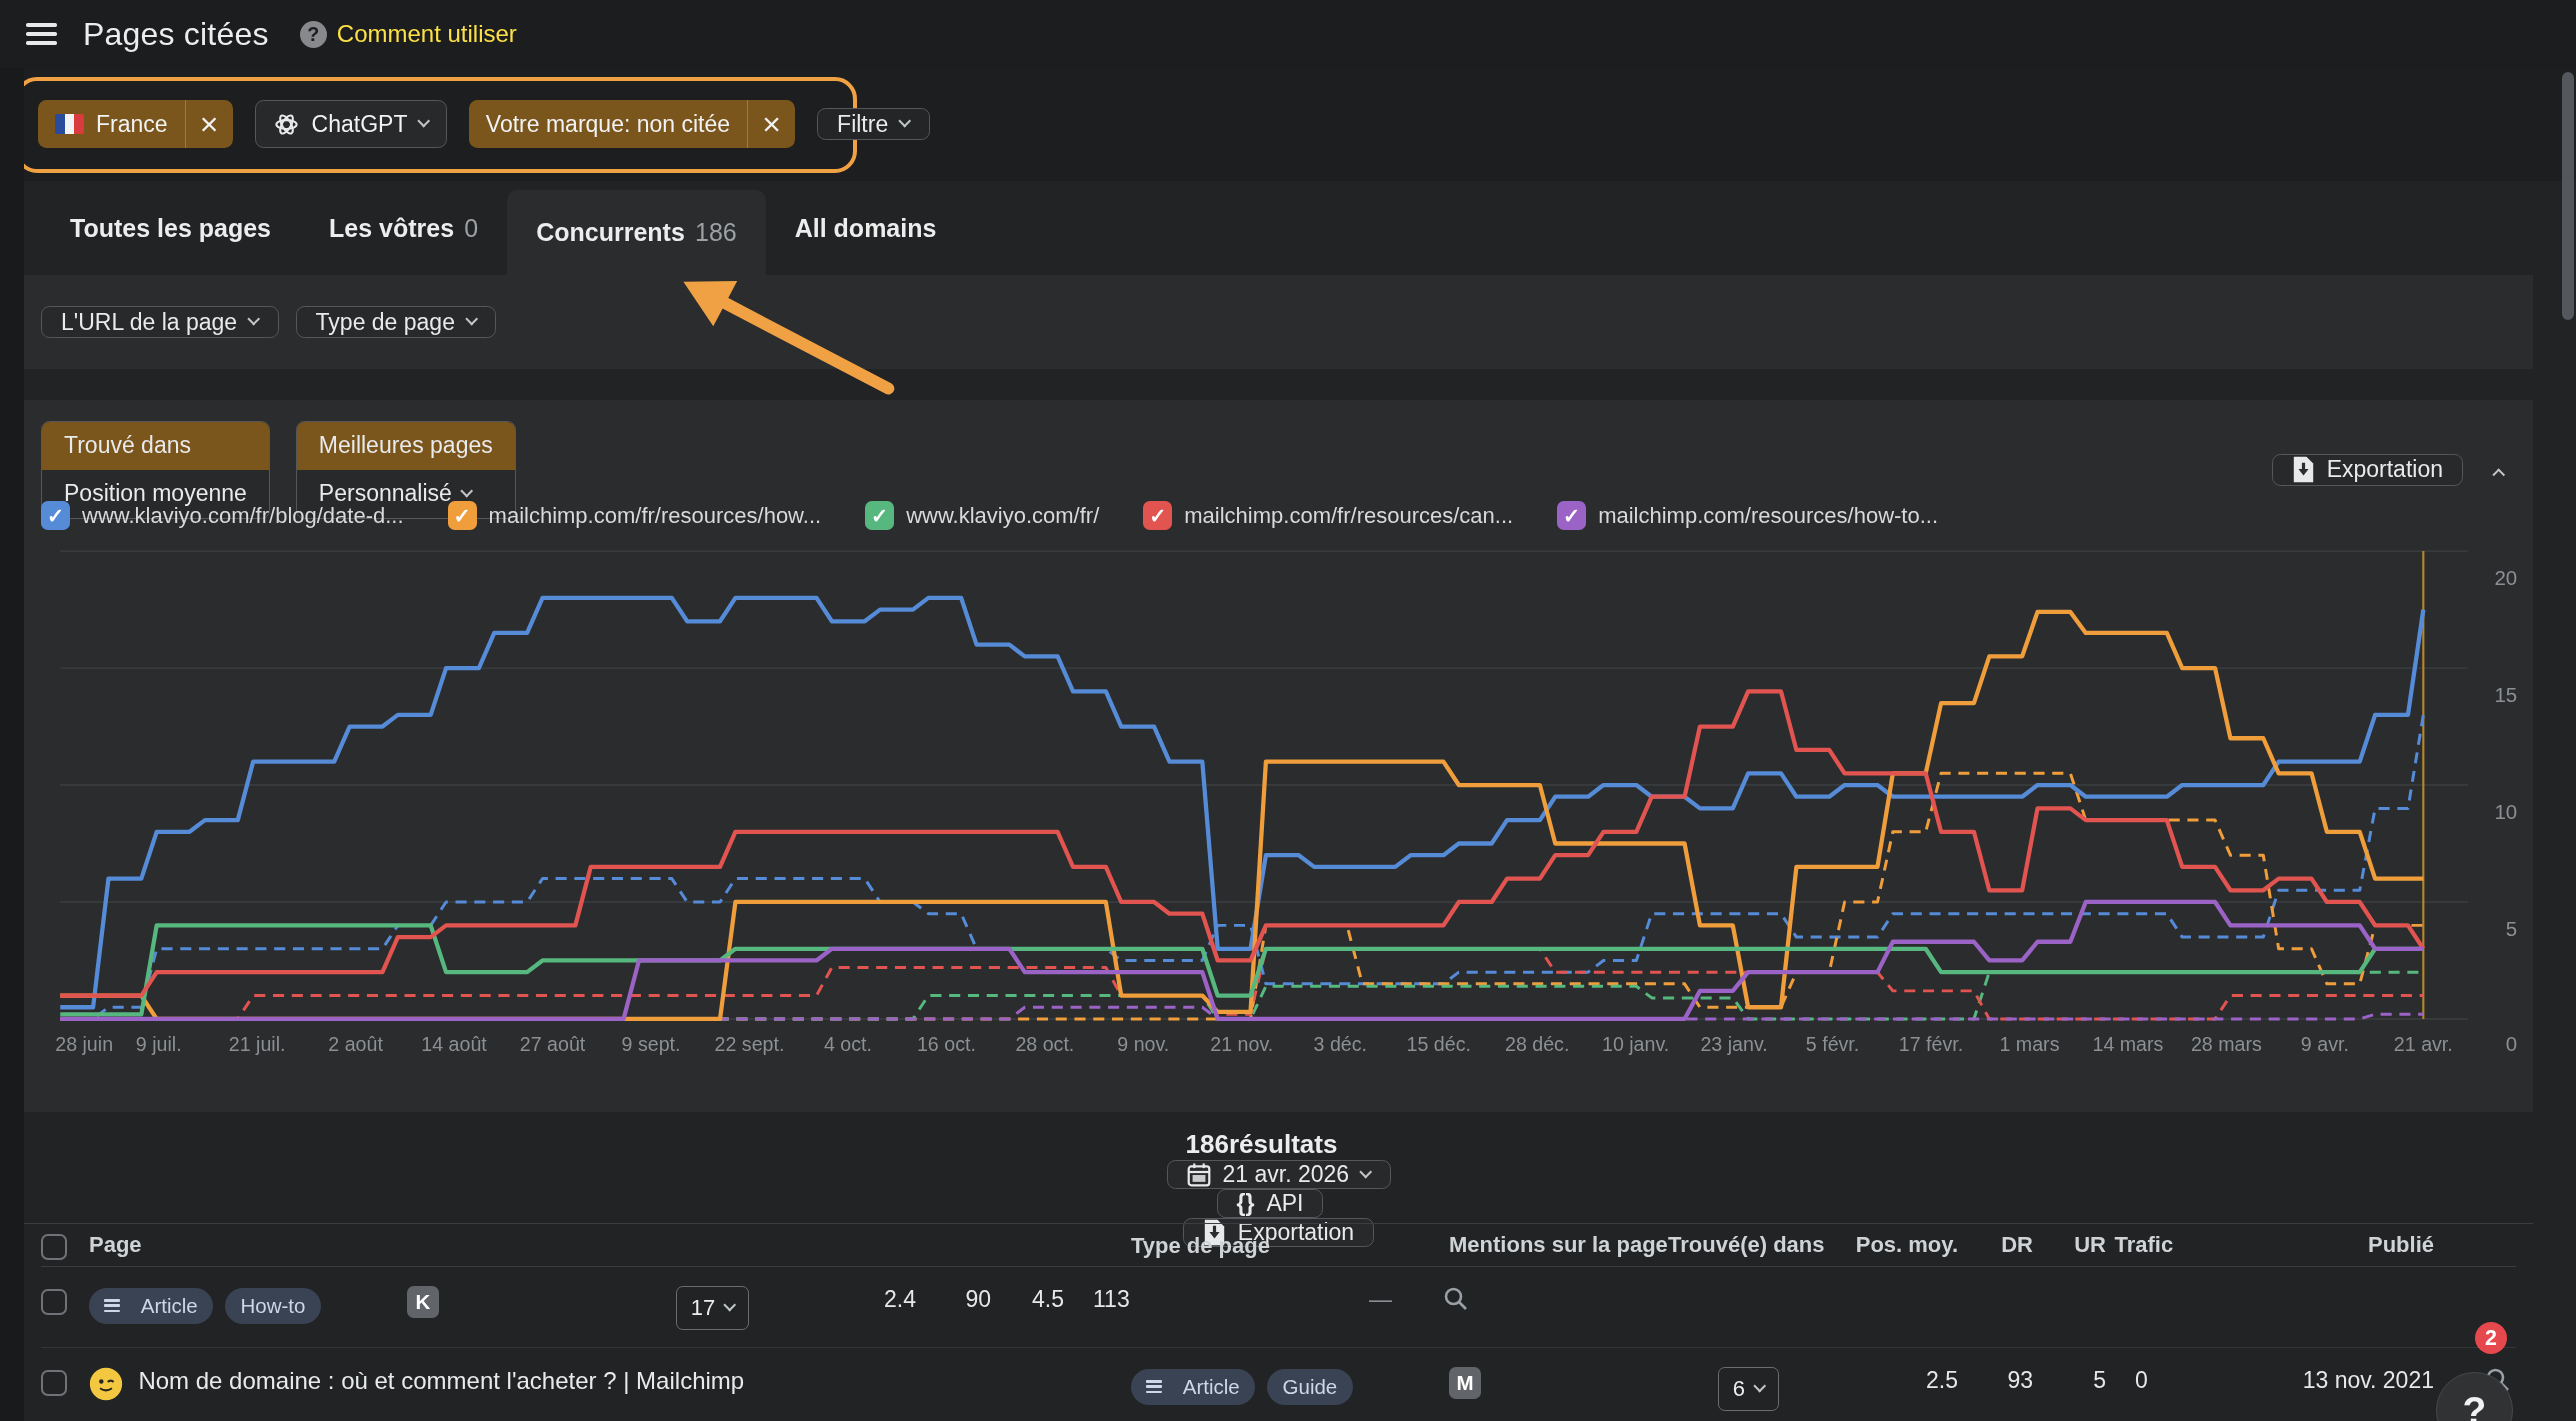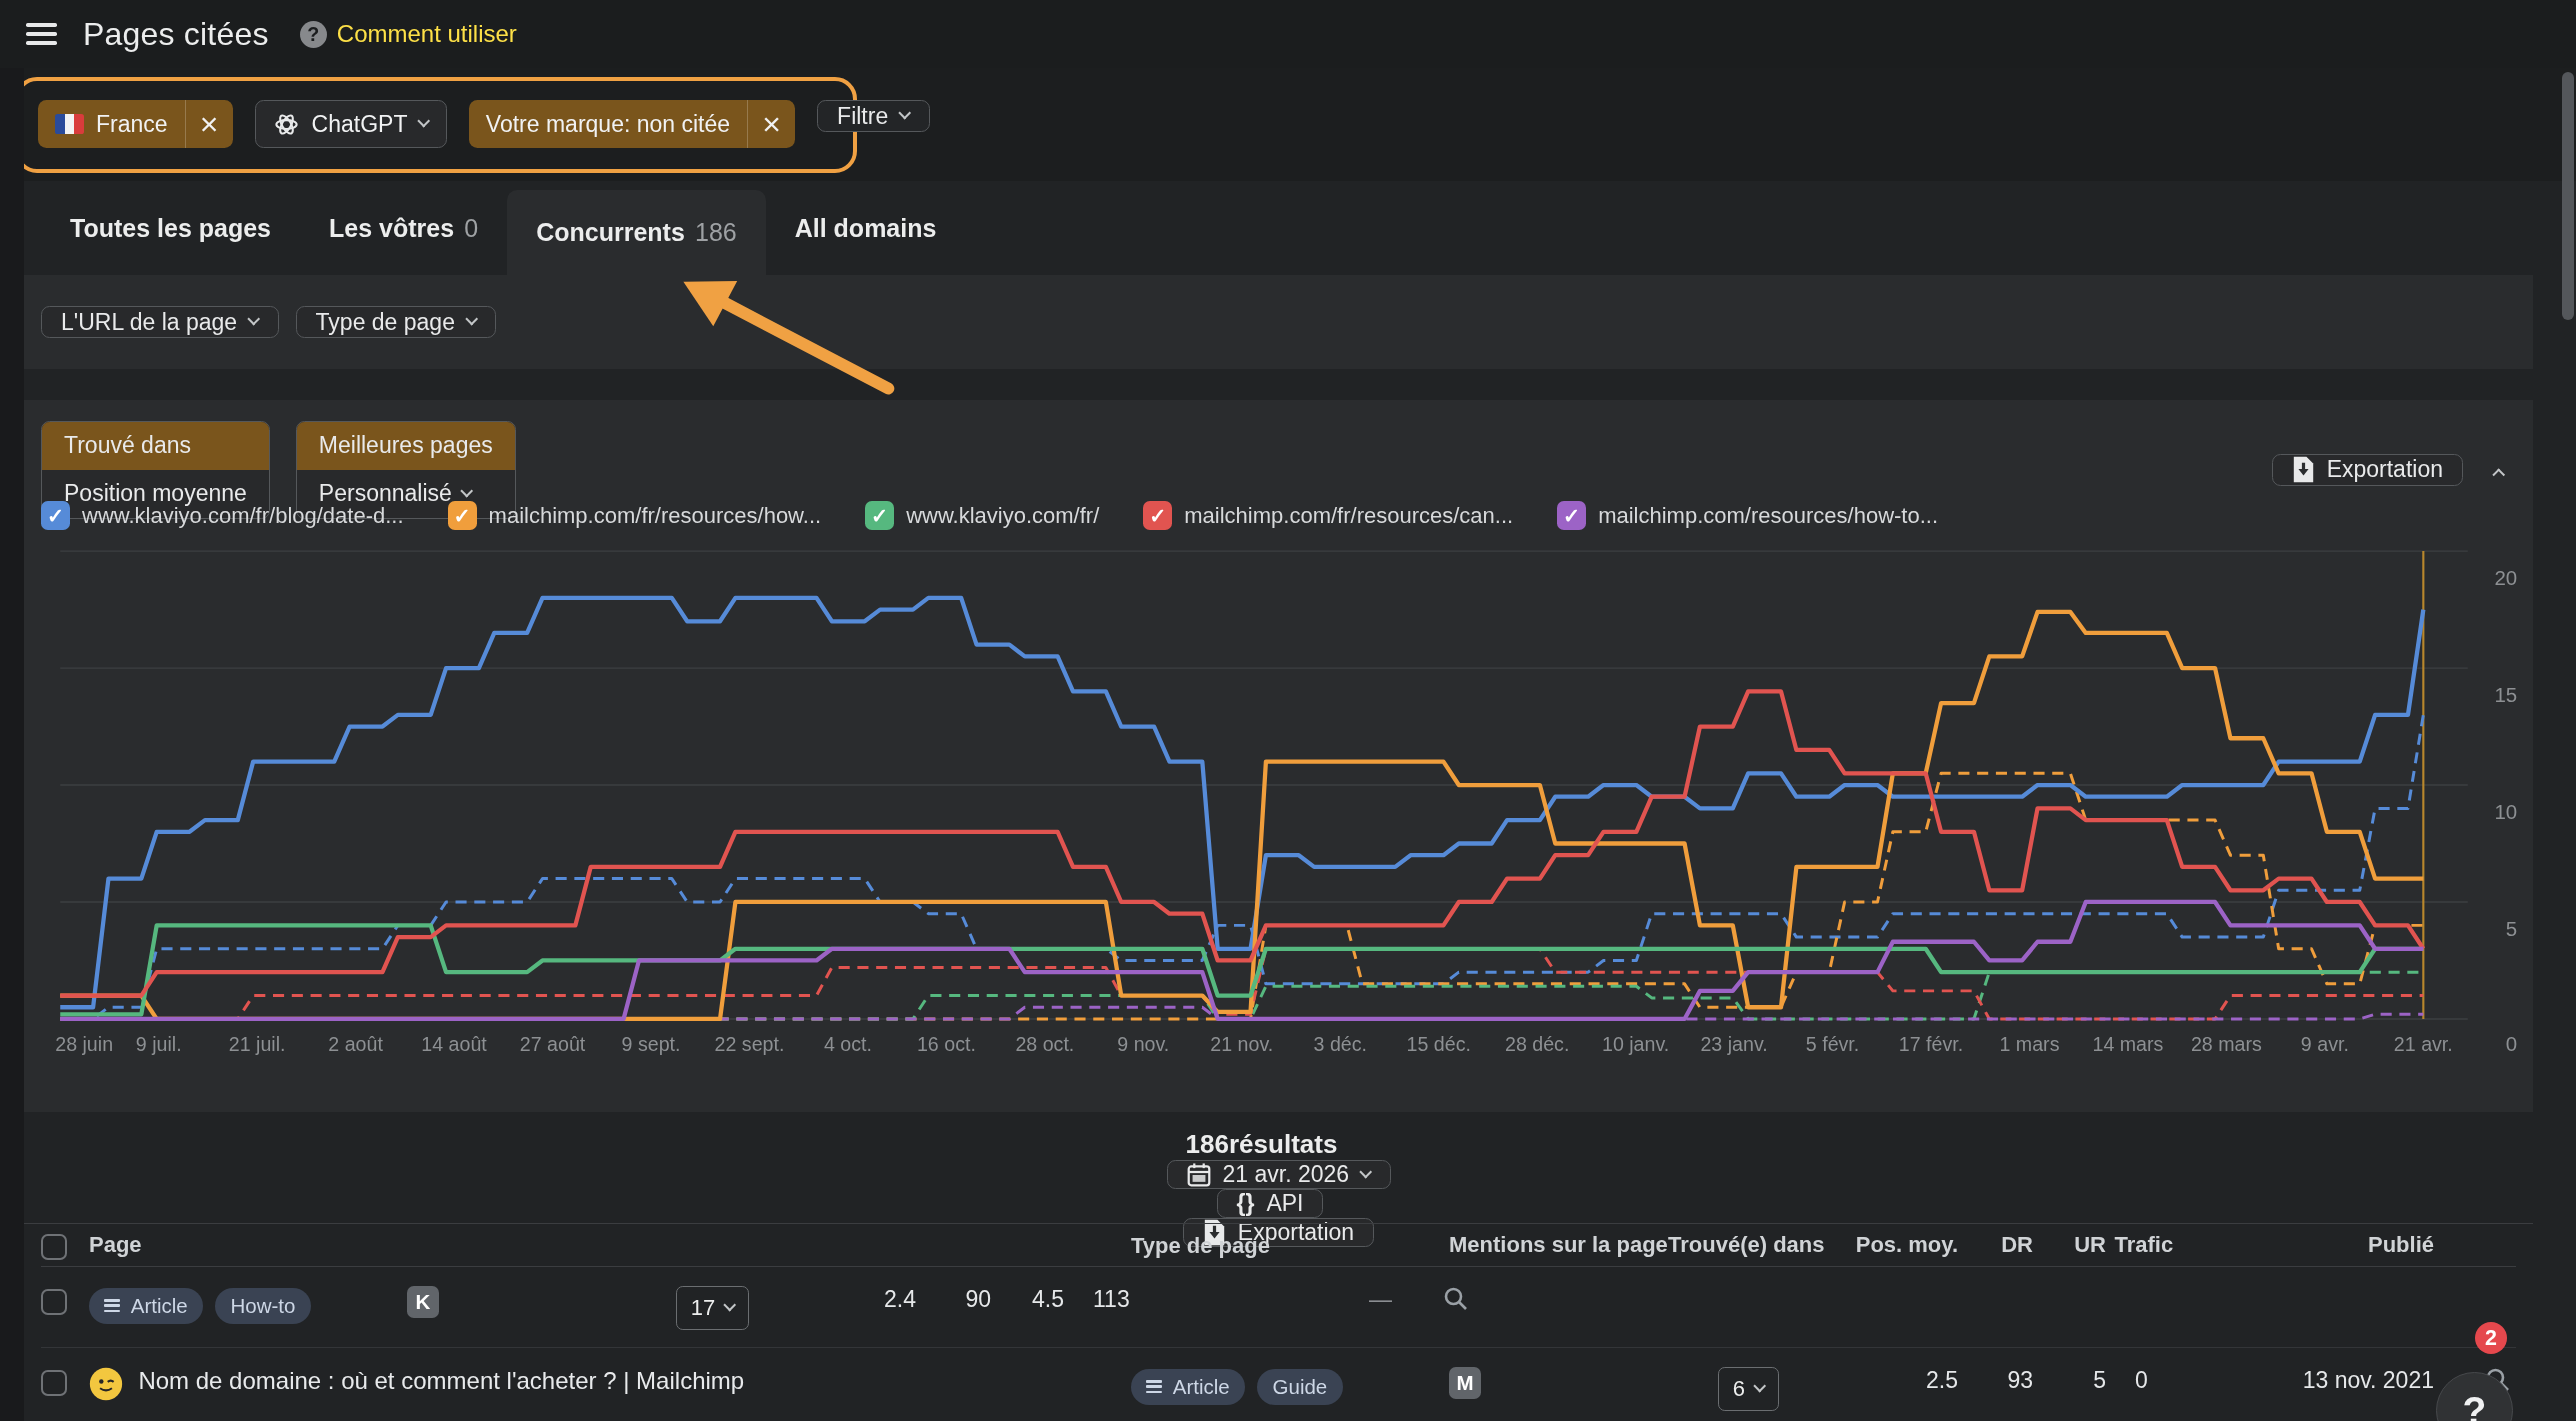--- a/index.html
+++ b/index.html
@@ -12,21 +12,21 @@
   .hamburger{ margin-left:26px; width:31px; cursor:pointer; }
   .hamburger div{ height:3.8px; background:#e8e9ea; border-radius:1.7px; margin:5.6px 0; }
   .page-title{ margin-left:26px; font-size:32px; font-weight:normal; letter-spacing:0.2px; }
   .help-inline{ display:flex; align-items:center; gap:10.2px; margin-left:31px; }
   .qcircle{ width:27px; height:27px; border-radius:50%; background:#87898c; color:#1b1d1e; font-weight:bold; font-size:19.6px; display:flex; align-items:center; justify-content:center; }
   .help-text{ color:#fde047; font-size:24px; }
 
   
   .filterstrip{ position:absolute; left:0; top:68px; width:2576px; height:113px; background:#1c1e1f; }
   .annot-rect{ position:absolute; left:15.4px; top:8.5px; width:842px; height:96px; border:4.3px solid #f0a143; border-radius:22px; pointer-events:none; }
-  .pills{ position:absolute; left:38px; top:32px; display:flex; gap:22px; align-items:flex-start; }
+  .pills{ position:absolute; left:38px; top:32px; display:flex; gap:22px; align-items:center; }
   .pill{ display:flex; align-items:center; height:48px; border-radius:8.5px; font-size:23px; color:#f1f2f3; }
   .pill.amber{ background:#7a551c; }
   .pill.outline{ background:#28292b; border:1.7px solid #55585b; }
   .pill .seg-l{ display:flex; align-items:center; gap:12px; padding:0 17px; }
   .pill .xbtn{ display:flex; align-items:center; justify-content:center; width:48px; height:48px; border-left:1.7px solid rgba(255,255,255,.22); font-size:32px; line-height:1; color:#f1f2f3; cursor:pointer; }
   .flag{ width:29px; height:20.5px; border-radius:2.6px; overflow:hidden; display:flex; }
   .flag div{ flex:1; }
   .chev{ display:inline-block; width:9.4px; height:9.4px; border-right:2.6px solid #c3c6c8; border-bottom:2.6px solid #c3c6c8; transform:rotate(45deg) translate(-1.7px,-1.7px); }
   .chev.up{ transform:rotate(-135deg) translate(-3.4px,-3.4px); }
   .btn{ display:inline-flex; align-items:center; gap:12px; height:32px; padding:0 19px; border:1.7px solid #55585b; border-radius:8.5px; background:#28292b; font-size:23px; color:#e9eaeb; cursor:pointer; }
@@ -67,21 +67,21 @@
   .tbodyrow{ padding:19px 0 17px 0; border-bottom:1.3px solid #333538; font-size:23px; }
   .c-check{ width:48px; padding-top:3.4px; }
   .cbx{ width:26px; height:26px; border:2.1px solid #6f7276; border-radius:6.8px; background:transparent; cursor:pointer; }
   .thead .cbx{ margin-top:0; }
   .c-page{ flex:1; display:flex; gap:15.4px; min-width:0; }
   .favicon{ width:34px; height:34px; flex:0 0 34px; }
   .ptitle{ color:#e8eaec; font-size:24px; margin-bottom:12px; }
   .purl{ color:#85aee3; font-size:22px; cursor:pointer; }
   .purl .tri{ font-size:19px; }
   .c-type{ width:318px; display:flex; gap:12px; padding-top:1.7px; }
-  .badge{ display:inline-flex; align-items:center; gap:11px; height:36px; padding:0 15.4px; background:#3a4353; border-radius:18px; color:#cdd7e6; font-size:20.5px; }
+  .badge{ display:inline-flex; align-items:center; gap:21px; height:36px; padding:0 15.4px; background:#3a4353; border-radius:18px; color:#cdd7e6; font-size:20.5px; }
   .blines{ display:inline-block; }
   .blines div{ width:15.4px; height:2.6px; background:#cdd7e6; margin:2.6px 0; border-radius:0.9px; }
   .c-mention{ width:219px; }
   .mchip{ width:32px; height:32px; border-radius:6.8px; background:#61656a; color:#fff; font-size:20.5px; font-weight:bold; display:flex; align-items:center; justify-content:center; }
   .c-found{ width:164px; }
   .fselect{ display:inline-flex; align-items:center; gap:10.2px; height:44px; padding:0 13.7px; border:1.7px solid #6b6e71; border-radius:6.8px; font-size:22px; cursor:pointer; margin-left:50px; }
   .c-pos{ width:126px; text-align:right; }
   .c-dr{ width:75px; text-align:right; }
   .c-ur{ width:73px; text-align:right; }
   .c-traf{ width:113px; text-align:left; padding-left:29px; }

